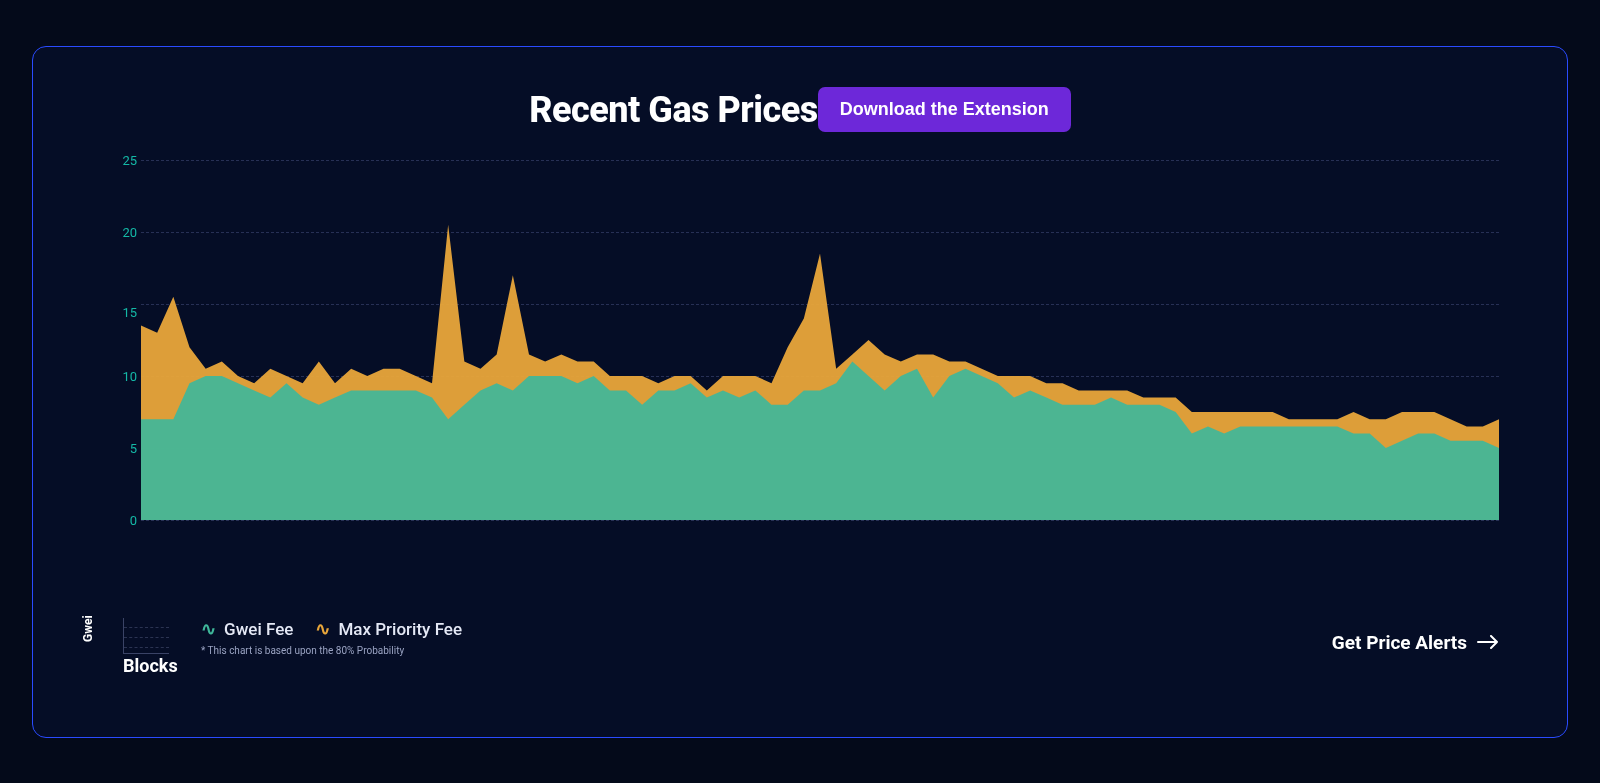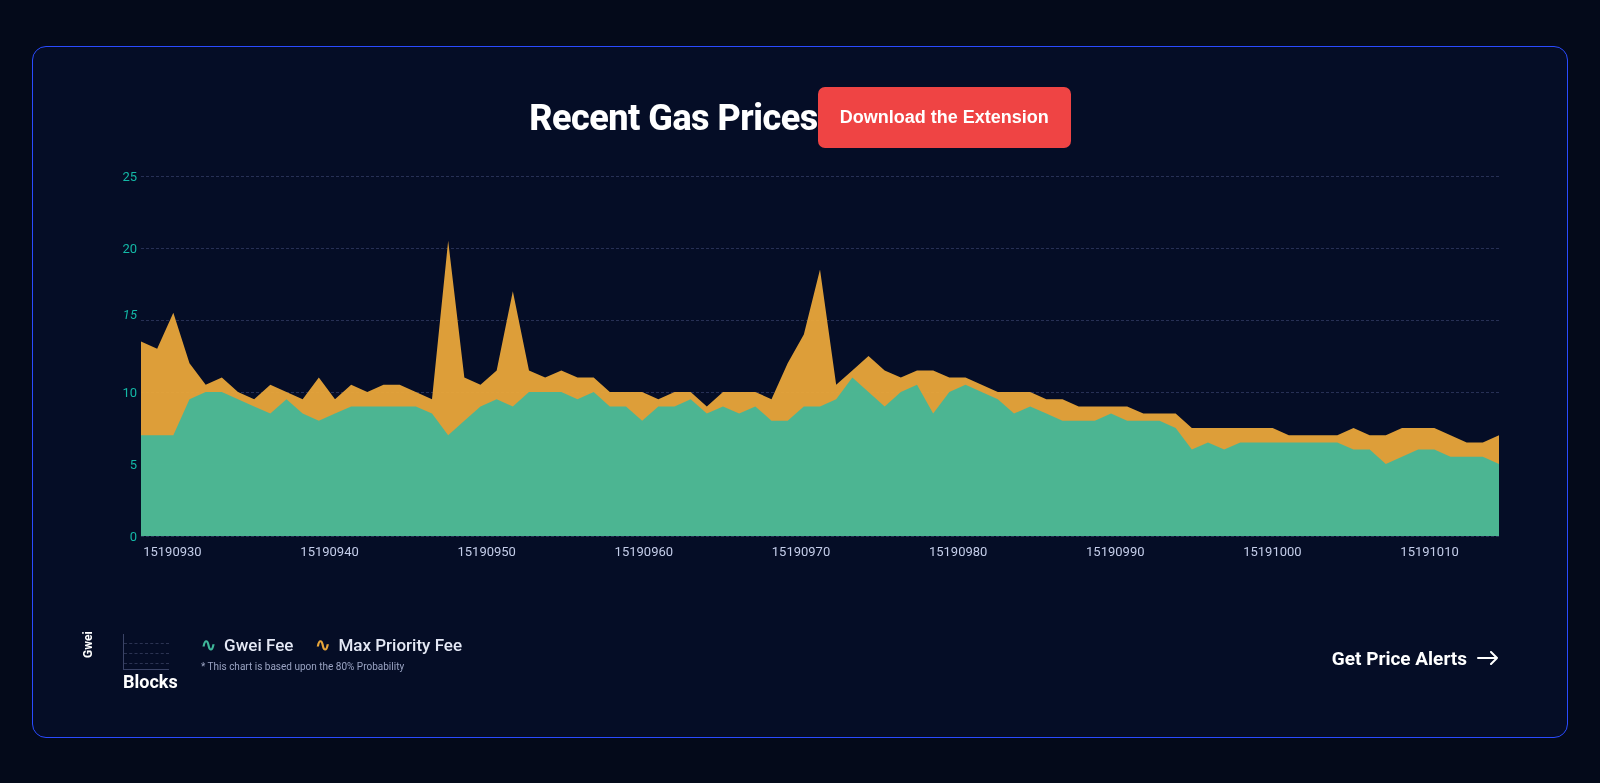--- a/index.html
+++ b/index.html
@@ -8,22 +8,22 @@
     position: absolute;
     left: 32px; top: 46px; width: 1536px; height: 692px;
     border-radius: 14px;
     border: 1px solid #2a4bff;
     background: #050d26;
     padding: 40px 68px 36px 68px;
   }
   .header { display:flex; align-items:center; justify-content:center; }
   .title { font-size: 36px; font-weight: 800; letter-spacing:-0.5px; }
   .dl-btn {
-    background:#ef4444; color:#fff; border:none; border-radius:7px;
-    padding: 20px 22px; font-size:18px; font-weight:600; cursor:pointer;
+    background:#6d28d9; color:#fff; border:none; border-radius:7px;
+    padding: 12px 22px; font-size:18px; font-weight:600; cursor:pointer;
   }
 
   .chart-zone { position:relative; margin-top: 28px; height: 428px; }
   .y-axis { position:absolute; left:0; top:0; width:36px; height:360px; }
   .y-tick { position:absolute; right:0; font-size:13px; color:#14b8a6; transform:translateY(-50%); }
   .grid-lines { position:absolute; left:40px; top:0; right:0; height:360px; }
   .gline { position:absolute; left:0; right:0; border-top:1px dashed #273055; }
   .plot { position:absolute; left:40px; top:0; right:0; height:360px; }
   .plot svg { width:100%; height:100%; display:block; }
   .x-axis { position:absolute; left:40px; right:0; top:368px; height:30px; }
@@ -53,49 +53,38 @@
   <div class="header">
     <h1 class="title">Recent Gas Prices</h1>
     <button class="dl-btn">Download the Extension</button>
   </div>
 
   <div class="chart-zone">
     <div class="y-axis" id="y-axis">
         <div class="y-tick" style="top: 360px;">0</div>
         <div class="y-tick" style="top: 288px;">5</div>
         <div class="y-tick" style="top: 216px;">10</div>
-        <div class="y-tick" style="top: 138px; font-style: italic;">15</div>
+        <div class="y-tick" style="top: 152px;">15</div>
         <div class="y-tick" style="top: 72px;">20</div>
         <div class="y-tick" style="top: 0px;">25</div>
       </div>
     <div class="grid-lines" id="grid-lines">
         <div class="gline" style="top: 360px;"></div>
         <div class="gline" style="top: 288px;"></div>
         <div class="gline" style="top: 216px;"></div>
         <div class="gline" style="top: 144px;"></div>
         <div class="gline" style="top: 72px;"></div>
         <div class="gline" style="top: 0px;"></div>
       </div>
     <div class="plot">
       <svg id="chart-svg" viewBox="0 0 1320 360" preserveAspectRatio="none">
           <path d="M 0 360 L 0.00 165.60 L 15.71 172.80 L 31.43 136.80 L 47.14 187.20 L 62.86 208.80 L 78.57 201.60 L 94.29 216.00 L 110.00 223.20 L 125.71 208.80 L 141.43 216.00 L 157.14 223.20 L 172.86 201.60 L 188.57 223.20 L 204.29 208.80 L 220.00 216.00 L 235.71 208.80 L 251.43 208.80 L 267.14 216.00 L 282.86 223.20 L 298.57 64.80 L 314.29 201.60 L 330.00 208.80 L 345.71 194.40 L 361.43 115.20 L 377.14 194.40 L 392.86 201.60 L 408.57 194.40 L 424.29 201.60 L 440.00 201.60 L 455.71 216.00 L 471.43 216.00 L 487.14 216.00 L 502.86 223.20 L 518.57 216.00 L 534.29 216.00 L 550.00 230.40 L 565.71 216.00 L 581.43 216.00 L 597.14 216.00 L 612.86 223.20 L 628.57 187.20 L 644.29 158.40 L 660.00 93.60 L 675.71 208.80 L 691.43 194.40 L 707.14 180.00 L 722.86 194.40 L 738.57 201.60 L 754.29 194.40 L 770.00 194.40 L 785.71 201.60 L 801.43 201.60 L 817.14 208.80 L 832.86 216.00 L 848.57 216.00 L 864.29 216.00 L 880.00 223.20 L 895.71 223.20 L 911.43 230.40 L 927.14 230.40 L 942.86 230.40 L 958.57 230.40 L 974.29 237.60 L 990.00 237.60 L 1005.71 237.60 L 1021.43 252.00 L 1037.14 252.00 L 1052.86 252.00 L 1068.57 252.00 L 1084.29 252.00 L 1100.00 252.00 L 1115.71 259.20 L 1131.43 259.20 L 1147.14 259.20 L 1162.86 259.20 L 1178.57 252.00 L 1194.29 259.20 L 1210.00 259.20 L 1225.71 252.00 L 1241.43 252.00 L 1257.14 252.00 L 1272.86 259.20 L 1288.57 266.40 L 1304.29 266.40 L 1320.00 259.20 L 1320 360 Z" fill="#e9a63a" fill-opacity="0.95"></path>
           <path d="M 0 360 L 0.00 259.20 L 15.71 259.20 L 31.43 259.20 L 47.14 223.20 L 62.86 216.00 L 78.57 216.00 L 94.29 223.20 L 110.00 230.40 L 125.71 237.60 L 141.43 223.20 L 157.14 237.60 L 172.86 244.80 L 188.57 237.60 L 204.29 230.40 L 220.00 230.40 L 235.71 230.40 L 251.43 230.40 L 267.14 230.40 L 282.86 237.60 L 298.57 259.20 L 314.29 244.80 L 330.00 230.40 L 345.71 223.20 L 361.43 230.40 L 377.14 216.00 L 392.86 216.00 L 408.57 216.00 L 424.29 223.20 L 440.00 216.00 L 455.71 230.40 L 471.43 230.40 L 487.14 244.80 L 502.86 230.40 L 518.57 230.40 L 534.29 223.20 L 550.00 237.60 L 565.71 230.40 L 581.43 237.60 L 597.14 230.40 L 612.86 244.80 L 628.57 244.80 L 644.29 230.40 L 660.00 230.40 L 675.71 223.20 L 691.43 201.60 L 707.14 216.00 L 722.86 230.40 L 738.57 216.00 L 754.29 208.80 L 770.00 237.60 L 785.71 216.00 L 801.43 208.80 L 817.14 216.00 L 832.86 223.20 L 848.57 237.60 L 864.29 230.40 L 880.00 237.60 L 895.71 244.80 L 911.43 244.80 L 927.14 244.80 L 942.86 237.60 L 958.57 244.80 L 974.29 244.80 L 990.00 244.80 L 1005.71 252.00 L 1021.43 273.60 L 1037.14 266.40 L 1052.86 273.60 L 1068.57 266.40 L 1084.29 266.40 L 1100.00 266.40 L 1115.71 266.40 L 1131.43 266.40 L 1147.14 266.40 L 1162.86 266.40 L 1178.57 273.60 L 1194.29 273.60 L 1210.00 288.00 L 1225.71 280.80 L 1241.43 273.60 L 1257.14 273.60 L 1272.86 280.80 L 1288.57 280.80 L 1304.29 280.80 L 1320.00 288.00 L 1320 360 Z" fill="#3fb79a" fill-opacity="0.92"></path>
         </svg>
     </div>
-    <div class="x-axis" id="x-axis">
-        <div class="x-tick" style="left: 31.4286px;">15190930</div>
-        <div class="x-tick" style="left: 188.571px;">15190940</div>
-        <div class="x-tick" style="left: 345.714px;">15190950</div>
-        <div class="x-tick" style="left: 502.857px;">15190960</div>
-        <div class="x-tick" style="left: 660px;">15190970</div>
-        <div class="x-tick" style="left: 817.143px;">15190980</div>
-        <div class="x-tick" style="left: 974.286px;">15190990</div>
-        <div class="x-tick" style="left: 1131.43px;">15191000</div>
-        <div class="x-tick" style="left: 1288.57px;">15191010</div>
-      </div>
   </div>
 
   <div class="footer">
     <div class="legend-wrap">
       <div class="mini-axes">
         <span class="mini-gwei">Gwei</span>
         <div class="mini-box">
             <div></div>
             <div></div>
             <div></div>

